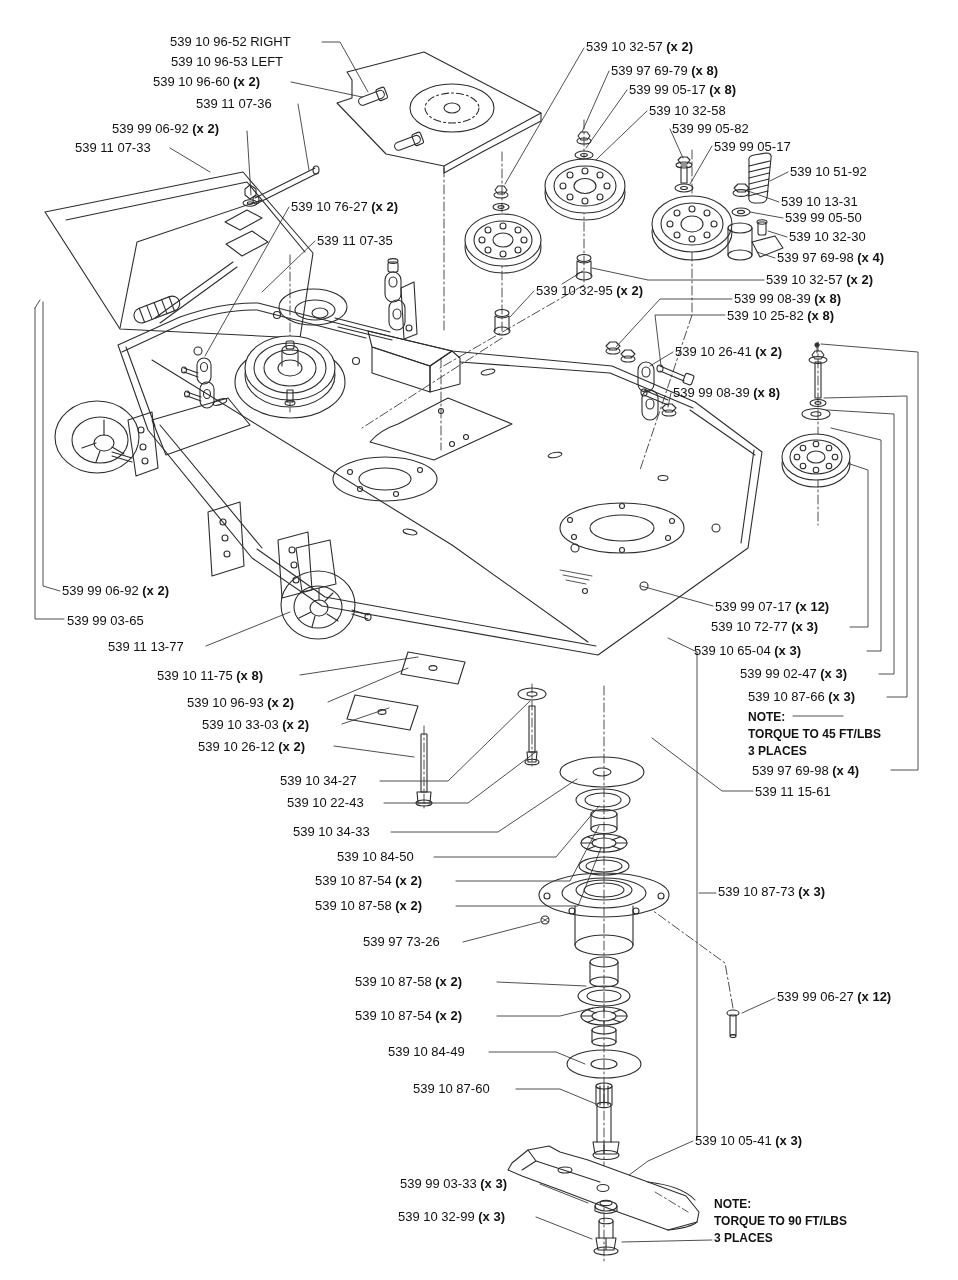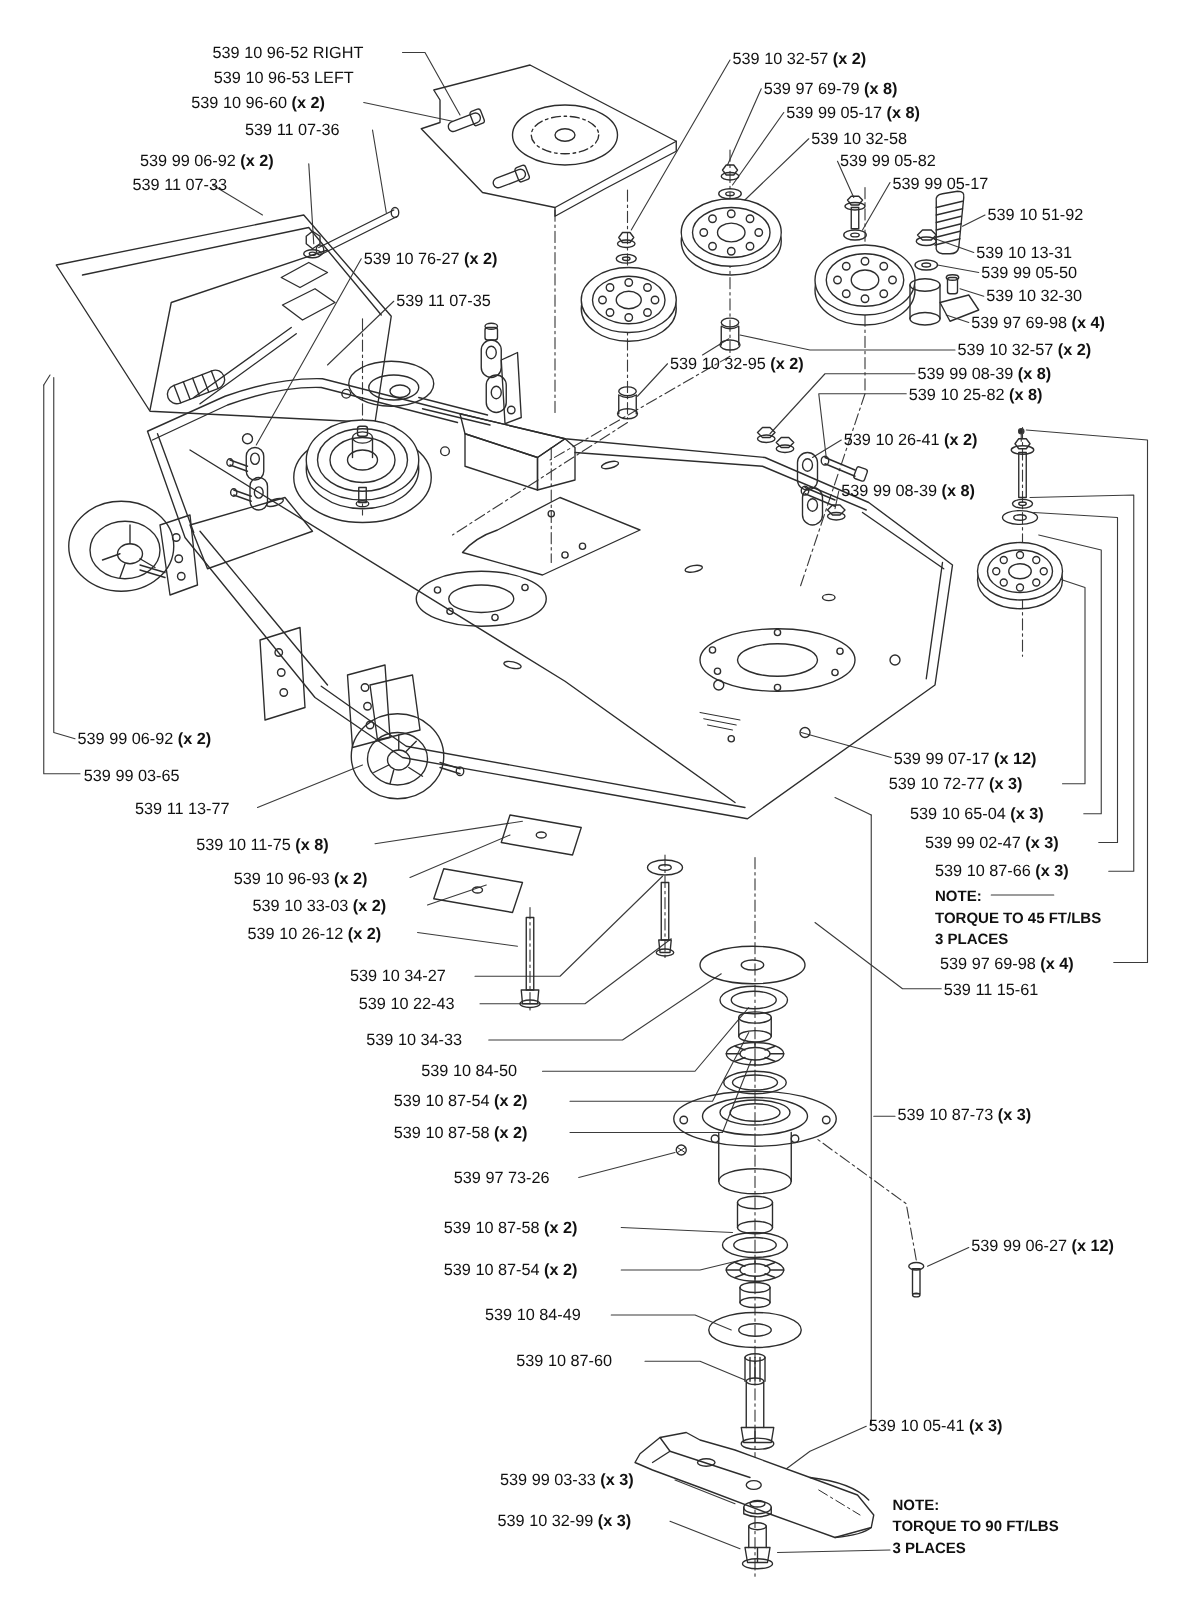--- a/index.html
+++ b/index.html
@@ -506,21 +506,21 @@
   </g>
 </svg>
 
 
 <div id="callouts">
       <div class="callout" style="left: 170px; top: 34px;"><span>539 10 96-52 RIGHT</span></div>
       <div class="callout" style="left: 171px; top: 54px;"><span>539 10 96-53 LEFT</span></div>
       <div class="callout" style="left: 153px; top: 74px;"><span>539 10 96-60</span><b> (x 2)</b></div>
       <div class="callout" style="left: 196px; top: 96px;"><span>539 11 07-36</span></div>
       <div class="callout" style="left: 112px; top: 121px;"><span>539 99 06-92</span><b> (x 2)</b></div>
-      <div class="callout" style="left: 75px; top: 140px; margin-left: 31px;"><span>539 11 07-33</span></div>
+      <div class="callout" style="left: 75px; top: 140px;"><span>539 11 07-33</span></div>
       <div class="callout" style="left: 291px; top: 199px;"><span>539 10 76-27</span><b> (x 2)</b></div>
       <div class="callout" style="left: 317px; top: 233px;"><span>539 11 07-35</span></div>
       <div class="callout" style="left: 586px; top: 39px;"><span>539 10 32-57</span><b> (x 2)</b></div>
       <div class="callout" style="left: 611px; top: 63px;"><span>539 97 69-79</span><b> (x 8)</b></div>
       <div class="callout" style="left: 629px; top: 82px;"><span>539 99 05-17</span><b> (x 8)</b></div>
       <div class="callout" style="left: 649px; top: 103px;"><span>539 10 32-58</span></div>
       <div class="callout" style="left: 672px; top: 121px;"><span>539 99 05-82</span></div>
       <div class="callout" style="left: 714px; top: 139px;"><span>539 99 05-17</span></div>
       <div class="callout" style="left: 790px; top: 164px;"><span>539 10 51-92</span></div>
       <div class="callout" style="left: 781px; top: 194px;"><span>539 10 13-31</span></div>
@@ -535,21 +535,21 @@
       <div class="callout" style="left: 673px; top: 385px;"><span>539 99 08-39</span><b> (x 8)</b></div>
       <div class="callout" style="left: 62px; top: 583px;"><span>539 99 06-92</span><b> (x 2)</b></div>
       <div class="callout" style="left: 67px; top: 613px;"><span>539 99 03-65</span></div>
       <div class="callout" style="left: 108px; top: 639px;"><span>539 11 13-77</span></div>
       <div class="callout" style="left: 157px; top: 668px;"><span>539 10 11-75</span><b> (x 8)</b></div>
       <div class="callout" style="left: 187px; top: 695px;"><span>539 10 96-93</span><b> (x 2)</b></div>
       <div class="callout" style="left: 202px; top: 717px;"><span>539 10 33-03</span><b> (x 2)</b></div>
       <div class="callout" style="left: 198px; top: 739px;"><span>539 10 26-12</span><b> (x 2)</b></div>
       <div class="callout" style="left: 715px; top: 599px;"><span>539 99 07-17</span><b> (x 12)</b></div>
       <div class="callout" style="left: 711px; top: 619px;"><span>539 10 72-77</span><b> (x 3)</b></div>
-      <div class="callout" style="left: 728px; top: 643px;"><span>539 10 65-04</span><b> (x 3)</b></div>
+      <div class="callout" style="left: 694px; top: 643px;"><span>539 10 65-04</span><b> (x 3)</b></div>
       <div class="callout" style="left: 740px; top: 666px;"><span>539 99 02-47</span><b> (x 3)</b></div>
       <div class="callout" style="left: 748px; top: 689px;"><span>539 10 87-66</span><b> (x 3)</b></div>
       <div class="callout" style="left: 752px; top: 763px;"><span>539 97 69-98</span><b> (x 4)</b></div>
       <div class="callout" style="left: 755px; top: 784px;"><span>539 11 15-61</span></div>
       <div class="callout" style="left: 280px; top: 773px;"><span>539 10 34-27</span></div>
       <div class="callout" style="left: 287px; top: 795px;"><span>539 10 22-43</span></div>
       <div class="callout" style="left: 293px; top: 824px;"><span>539 10 34-33</span></div>
       <div class="callout" style="left: 337px; top: 849px;"><span>539 10 84-50</span></div>
       <div class="callout" style="left: 315px; top: 873px;"><span>539 10 87-54</span><b> (x 2)</b></div>
       <div class="callout" style="left: 315px; top: 898px;"><span>539 10 87-58</span><b> (x 2)</b></div>

